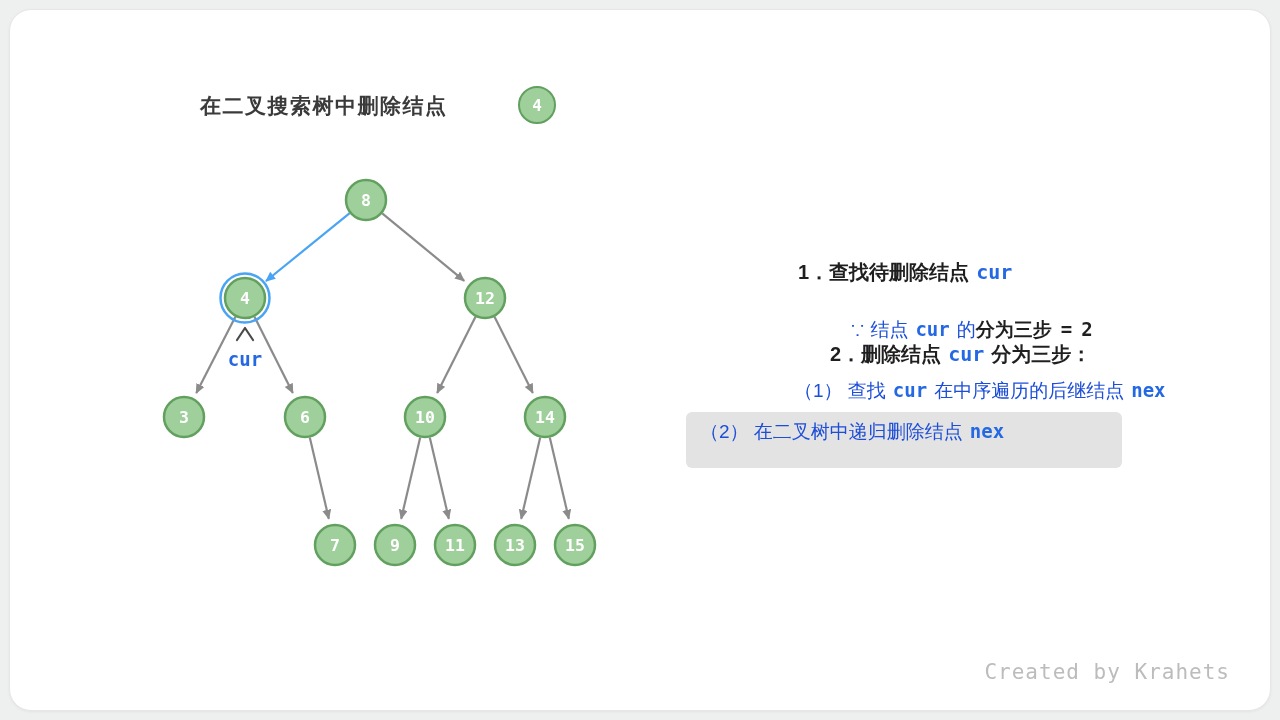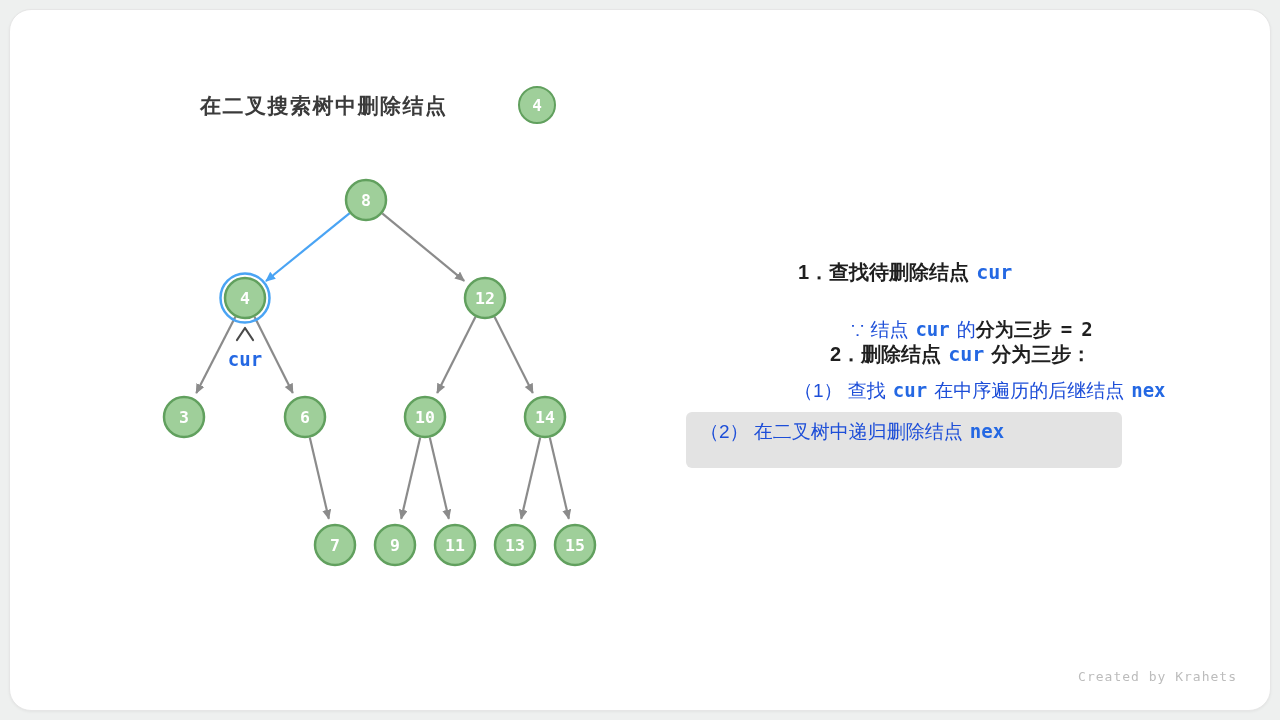--- a/index.html
+++ b/index.html
@@ -48,22 +48,22 @@
   .t{color:#1d4ed8;}
   .code{
     font-family:"DejaVu Sans Mono",monospace;font-weight:700;
     color:var(--code-blue);margin:0 7px;
   }
   .mono-b{
     font-family:"DejaVu Sans Mono",monospace;font-weight:700;
     color:#1f1f1f;margin-left:9px;
   }
   .watermark{
-    position:absolute;right:33px;bottom:26px;
-    font-family:"DejaVu Sans Mono",monospace;font-size:13px;
+    position:absolute;right:40px;bottom:26px;
+    font-family:"DejaVu Sans Mono",monospace;font-size:21px;
     color:#bcbcbc;letter-spacing:1px;
   }
 </style>
 </head>
 <body>
 
 <div class="stage">
   <div class="card">
 
     <div class="title">在二叉搜索树中删除结点</div>

